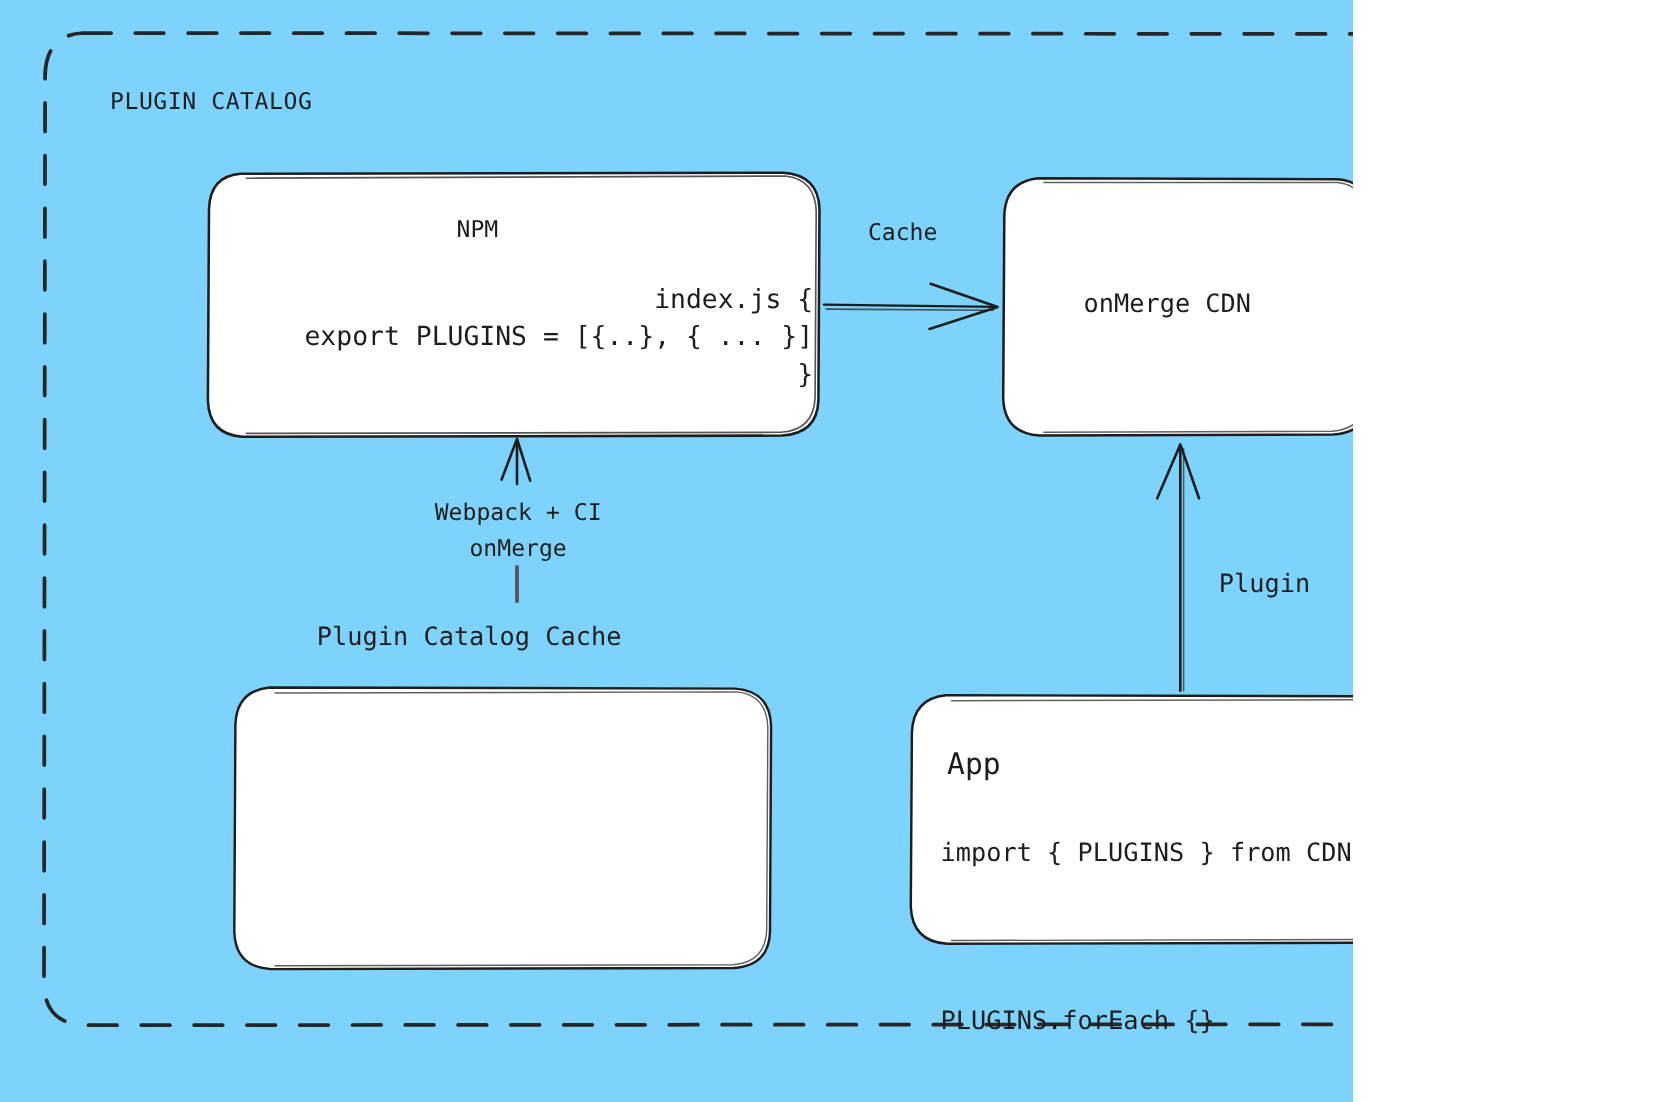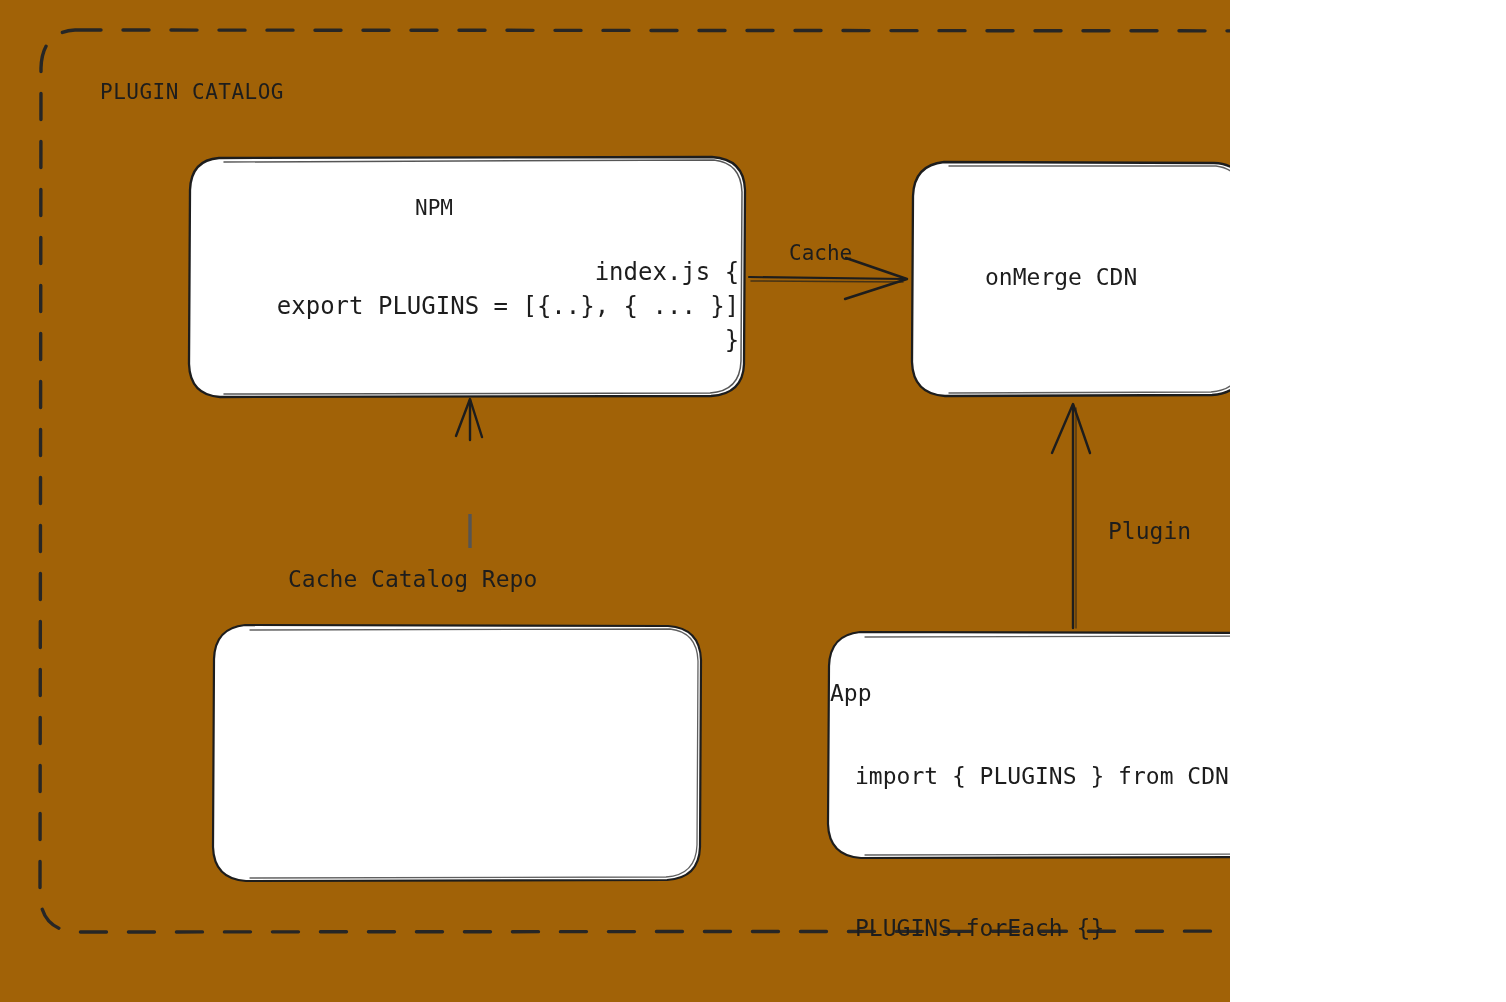--- a/index.html
+++ b/index.html
@@ -8,21 +8,21 @@
     padding: 0;
     background: #ffffff;
   }
   body {
     font-family: "DejaVu Sans Mono", "Liberation Mono", monospace;
   }
   #canvas {
     position: relative;
     width: 1230px;
     height: 1002px;
-    background: #a16207;
+    background: #7dd3fc;
     overflow: hidden;
   }
   #sketch-layer {
     position: absolute;
     left: 0;
     top: 0;
     width: 1506px;
     height: 1002px;
     pointer-events: none;
   }
@@ -61,21 +61,20 @@
     left: 985px;
     top: 266px;
     font-size: 23px;
   }
 
   
   #cache-label {
     left: 789px;
     top: 201px;
     font-size: 21px;
-    margin-top: 42px;
   }
   #webpack-label {
     left: 374px;
     top: 450px;
     font-size: 21px;
     line-height: 32px;
     text-align: center;
     width: 194px;
   }
   #import-label {
@@ -92,23 +91,23 @@
   }
   #repo-code {
     left: 222px;
     top: 709px;
     font-size: 23px;
     line-height: 31px;
   }
 
   
   #app-title {
-    left: 830px;
+    left: 861px;
     top: 682px;
-    font-size: 23px;
+    font-size: 27px;
   }
   #app-code {
     left: 855px;
     top: 738px;
     font-size: 23px;
     line-height: 76px;
   }
 </style>
 </head>
 <body>
@@ -226,24 +225,26 @@
   <div class="txt" id="npm-title">NPM</div>
 
   <div class="txt" id="npm-code">index.js {
     export PLUGINS = [{..}, { ... }]
 }</div>
 
   <div class="txt" id="cdn-title">onMerge CDN</div>
 
   <div class="txt" id="cache-label">Cache</div>
 
+  <div class="txt" id="webpack-label">Webpack + CI
+onMerge</div>
 
   <div class="txt" id="import-label">Plugin</div>
 
-  <div class="txt" id="repo-label">Cache Catalog Repo</div>
+  <div class="txt" id="repo-label">Plugin Catalog Cache</div>
 
 
   <div class="txt" id="app-title">App</div>
 
   <div class="txt" id="app-code">import { PLUGINS } from CDN
 
 PLUGINS.forEach {}</div>
 
 </div>
 

